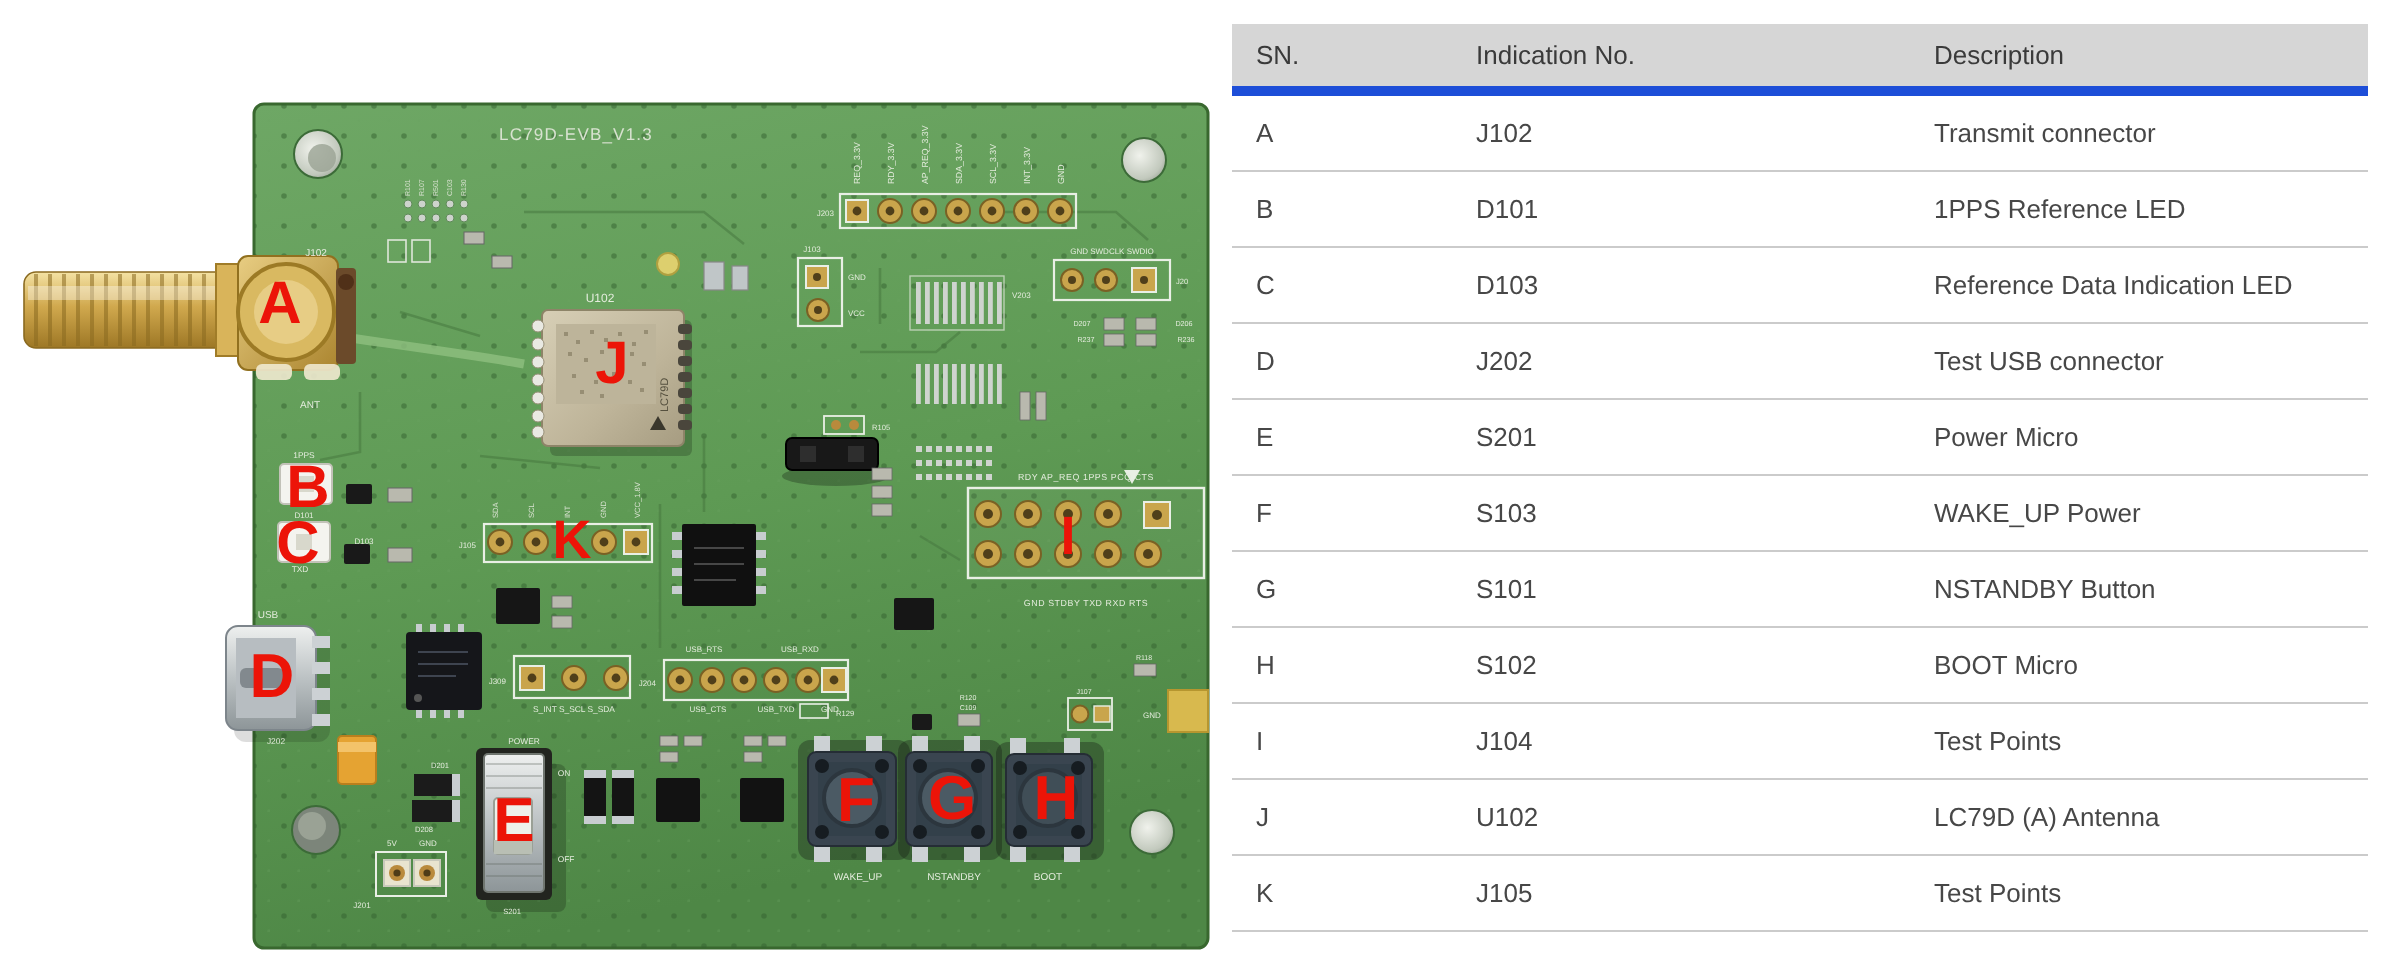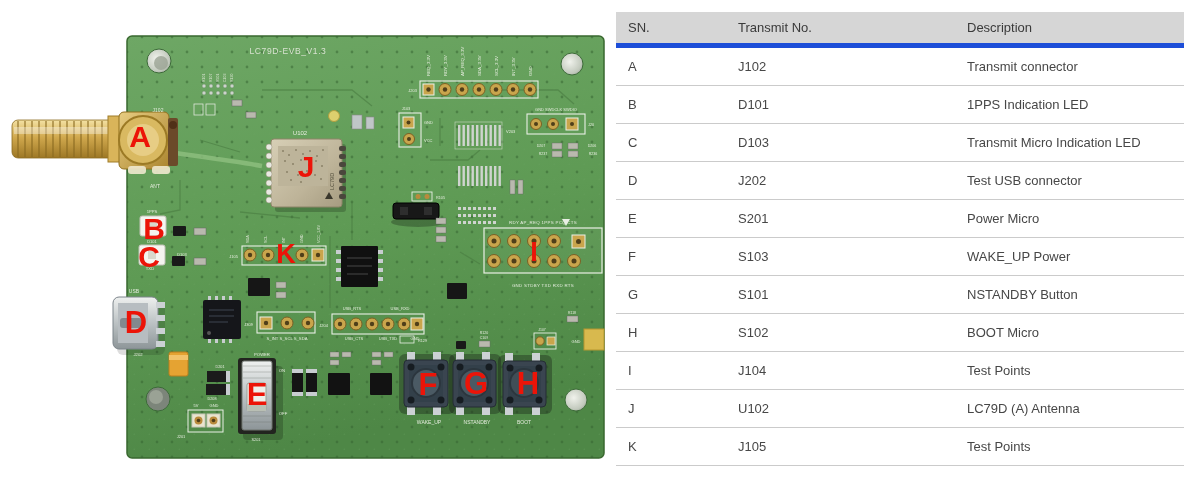--- a/index.html
+++ b/index.html
@@ -1,18 +1,18 @@
 <!DOCTYPE html>
 <html><head>
 <meta charset="utf-8">
 <style>
   html,body{margin:0;padding:0;background:#ffffff;}
   body{width:1200px;height:479px;overflow:hidden;font-family:"Liberation Sans",sans-serif;}
   .page{position:relative;width:1200px;height:479px;background:#fff;}
-  .photo{position:absolute;left:0;top:0;width:610px;height:355px;}
+  .photo{position:absolute;left:0;top:16px;width:610px;height:355px;}
   svg text{font-family:"Liberation Sans",sans-serif;}
   .silk{fill:#e4ecdd;}
   .silkdim{fill:#d8e2d0;}
   .marker{fill:#ec1408;font-weight:bold;}
   .ref-table{position:absolute;left:616px;top:12px;width:568px;}
   table{border-collapse:collapse;table-layout:fixed;width:568px;font-size:13px;color:#474747;}
   thead th{background:#d6d6d6;text-align:left;font-weight:normal;color:#3a3a3a;
            padding:8px 12px;border-bottom:5px solid #1d4ed8;font-size:13px;}
   tbody td{padding:10px 12px;border-bottom:1px solid #cbcbcb;background:#fff;height:17px;}
 </style>
@@ -660,39 +660,39 @@
   <div class="ref-table">
     <table>
       <colgroup>
           <col style="width:110px">
           <col style="width:229px">
           <col style="width:229px">
         </colgroup>
       <thead>
         <tr>
           <th>SN.</th>
-          <th>Transmit No.</th>
+          <th>Indication No.</th>
           <th>Description</th>
         </tr>
       </thead>
       <tbody>
         <tr>
           <td>A</td>
           <td>J102</td>
           <td>Transmit connector</td>
         </tr>
         <tr>
           <td>B</td>
           <td>D101</td>
-          <td>1PPS Indication LED</td>
+          <td>1PPS Reference LED</td>
         </tr>
         <tr>
           <td>C</td>
           <td>D103</td>
-          <td>Transmit Micro Indication LED</td>
+          <td>Reference Data Indication LED</td>
         </tr>
         <tr>
           <td>D</td>
           <td>J202</td>
           <td>Test USB connector</td>
         </tr>
         <tr>
           <td>E</td>
           <td>S201</td>
           <td>Power Micro</td>

